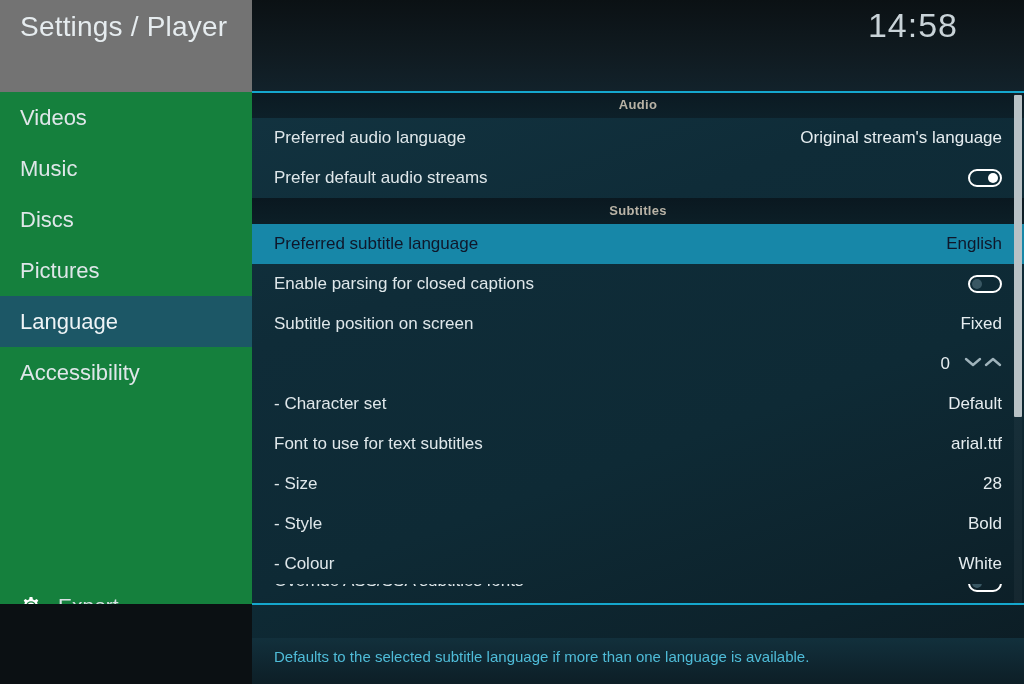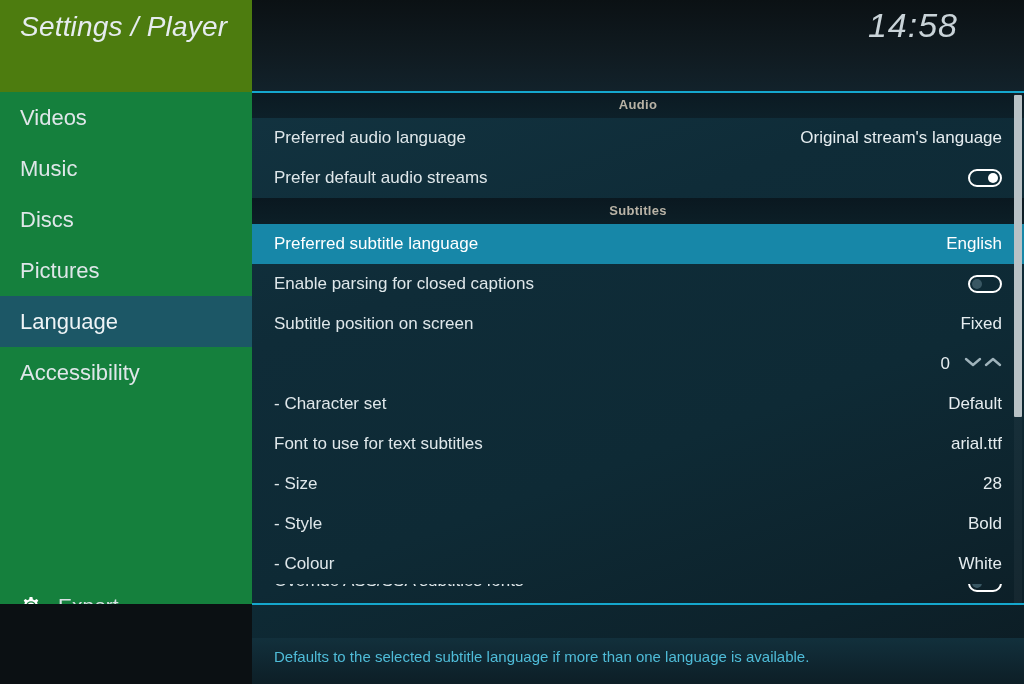--- a/index.html
+++ b/index.html
@@ -12,23 +12,22 @@
   }
   #app {
     position:relative;
     width:1024px; height:684px;
     background:#0c1216;
   }
 
   
   #topbar {
     position:absolute; left:0; top:0; width:980px; height:92px;
-    background:#4d7c0f;
+    background:#737373;
     z-index:5;
-    font-style:italic;
   }
   #topbar-right-bg {
     position:absolute; left:252px; top:0; width:772px; height:92px;
     background:linear-gradient(180deg,#0b1114 0%, #101b21 60%, #12222b 100%);
   }
   #page-title {
     position:absolute; left:20px; top:11px;
     font-size:28px; color:#e6ecef; font-weight:400;
     letter-spacing:.2px;
     white-space:nowrap;
@@ -108,21 +107,21 @@
     white-space:nowrap;
   }
   .row .rvalue {
     margin-left:auto;
     font-size:17px; color:#e6edf0; font-weight:300;
     white-space:nowrap;
   }
   .row.selected {
     background:#1787a8;
   }
-  .row.selected .rlabel, .row.selected .rvalue { color:#ffffff; }
+  .row.selected .rlabel, .row.selected .rvalue { color:#0f172a; }
 
   
   .toggle {
     margin-left:auto;
     width:34px; height:18px; border-radius:9px;
     border:2px solid #ffffff;
     background:transparent;
     position:relative;
     flex:0 0 34px;
   }

